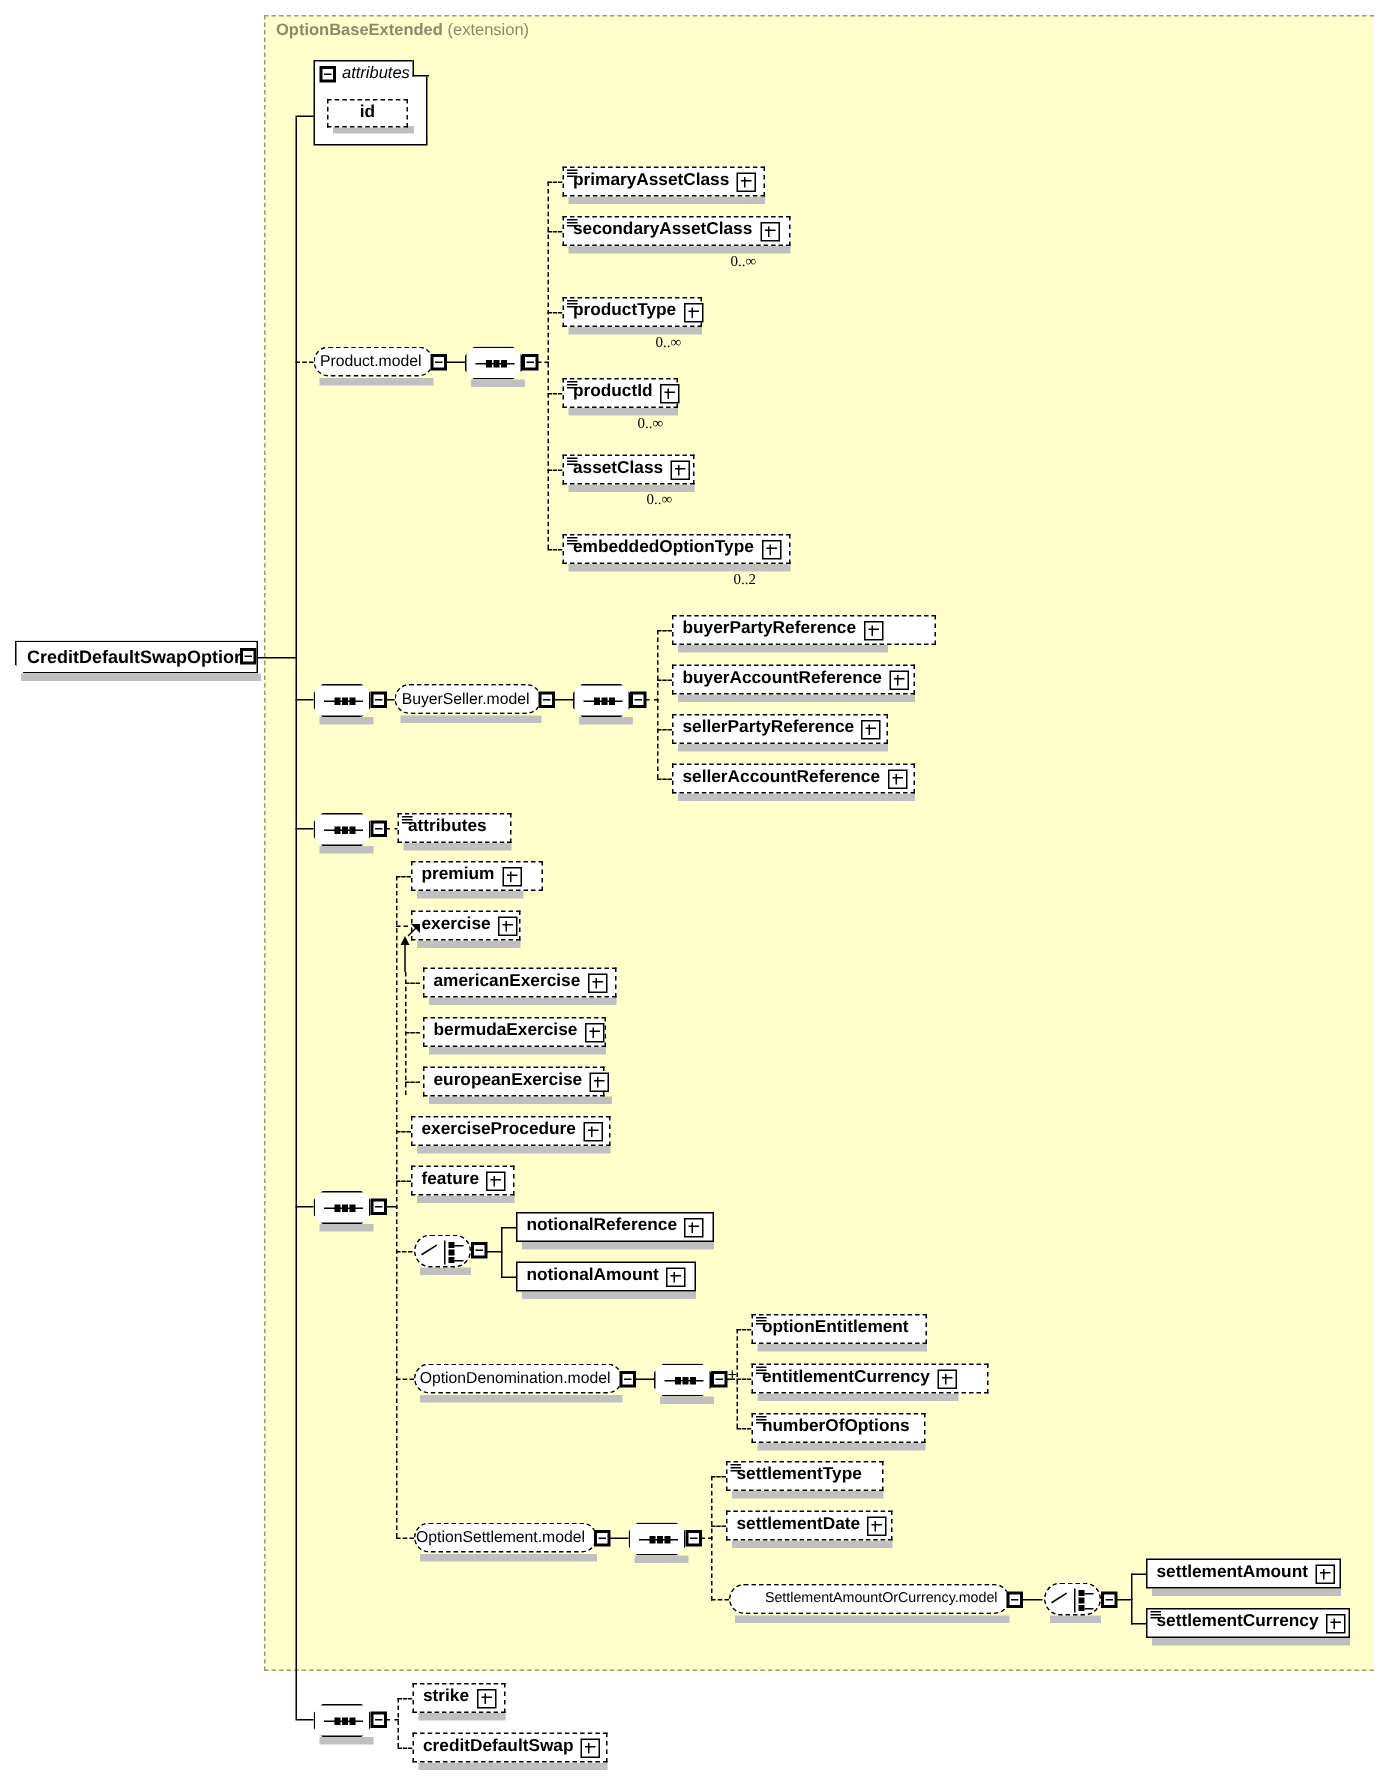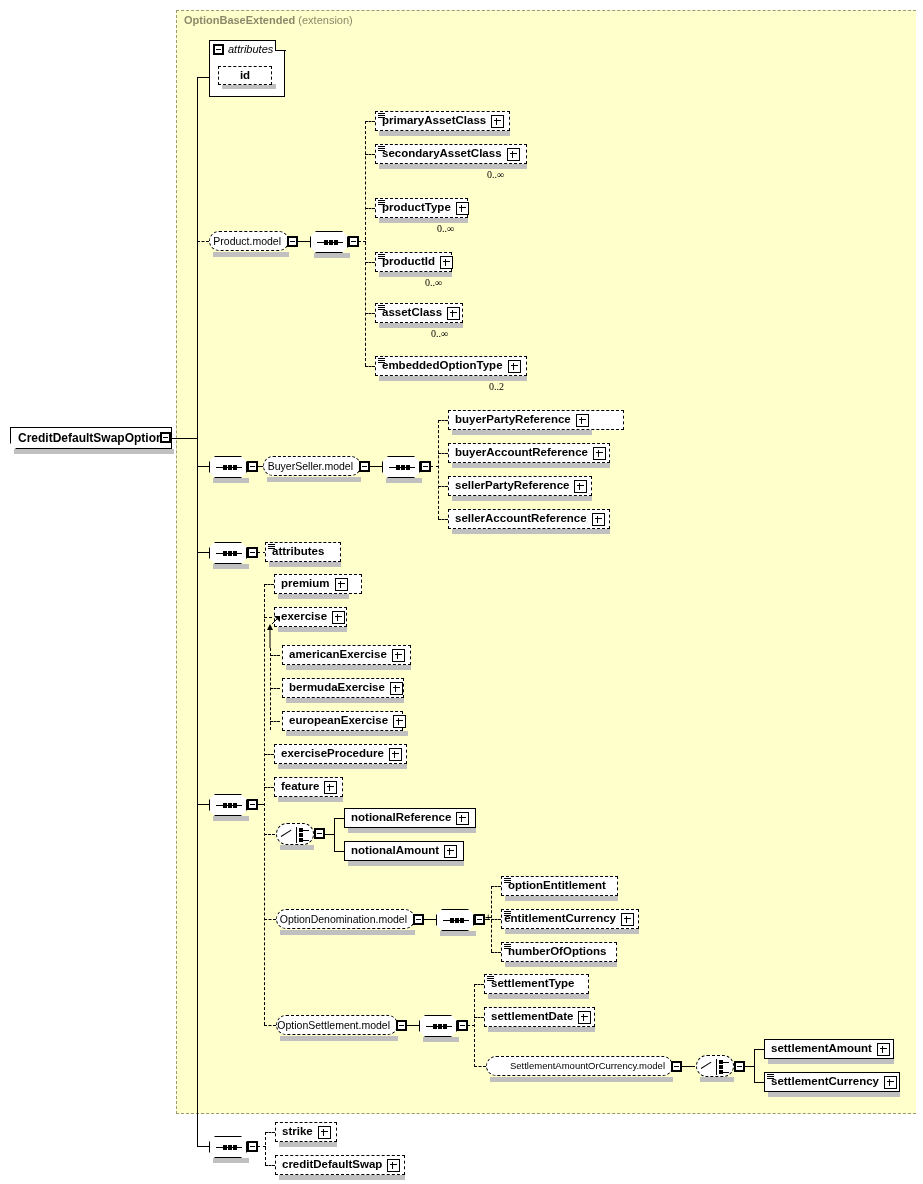--- a/index.html
+++ b/index.html
@@ -432,21 +432,21 @@
     <span class="stmark">
         <i></i>
         <i></i>
         <i></i>
       </span>
     <span class="lbl">optionEntitlement</span>
   </div>
 
   <div class="dl h" style="left:491px;top:919px;width:10px;"></div>
   <div class="nshadow" style="left:505px;top:929px;width:134px;"></div>
-  <div class="node opt" style="left:501px;top:909px;width:138px;justify-content:flex-end;">
+  <div class="node opt" style="left:501px;top:909px;width:158px;">
     <span class="stmark">
         <i></i>
         <i></i>
         <i></i>
       </span>
     <span class="lbl">entitlementCurrency</span>
     <span class="plus"></span>
   </div>
 
   <div class="dl h" style="left:491px;top:952px;width:10px;"></div>

